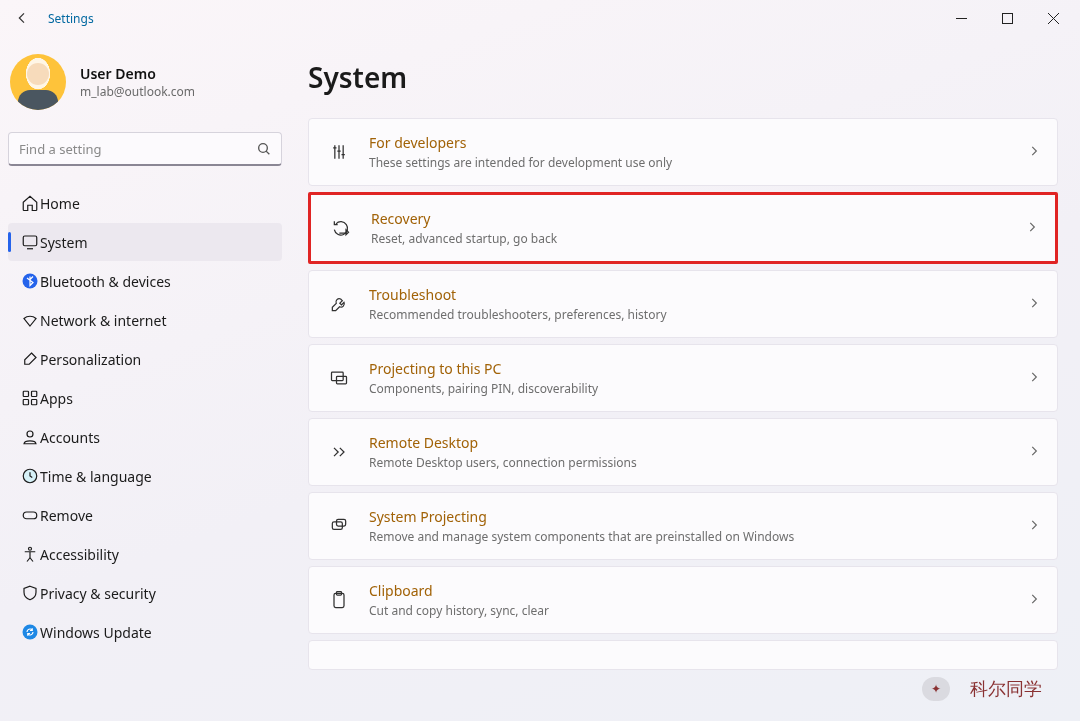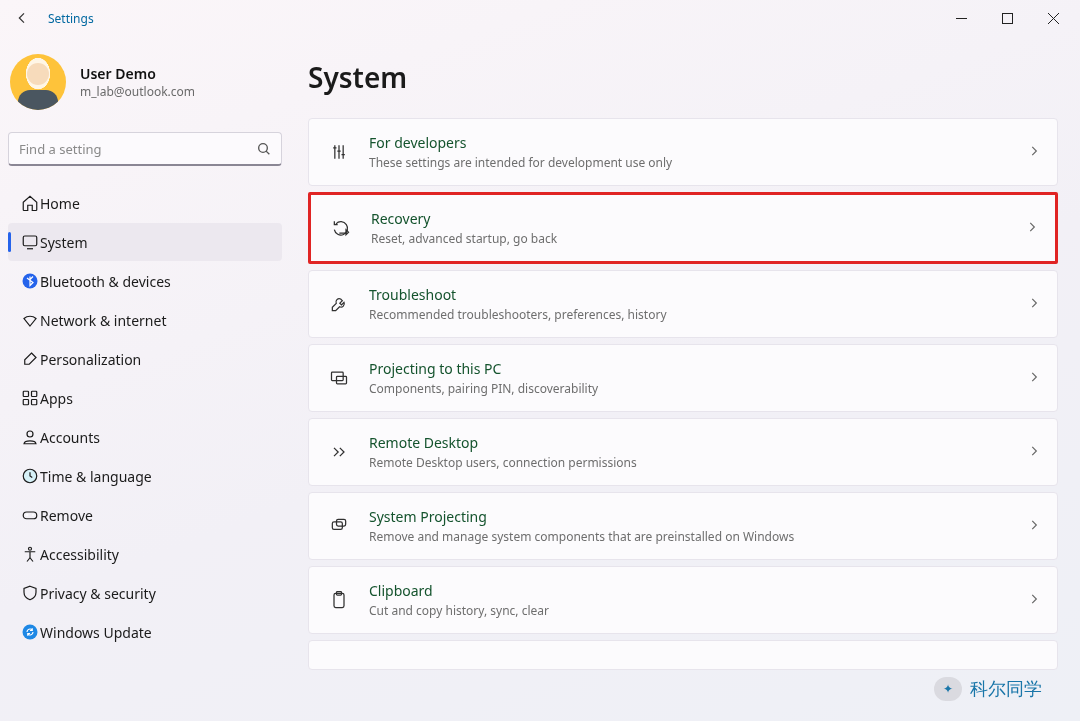--- a/index.html
+++ b/index.html
@@ -27,24 +27,24 @@
   .nav-item { display:flex; align-items:center; height:38px; padding:0 12px; border-radius:4px; font-size:14px; color:#1b1b1b; cursor:pointer; position:relative; }
   .nav-item.active { background:#ece8ef; }
   .nav-item.active::before { content:""; position:absolute; left:0; top:9px; bottom:9px; width:3px; background:#2563eb; border-radius:2px; }
   .nav-icon { width:20px; height:20px; display:flex; align-items:center; justify-content:center; font-size:16px; }
   .main { flex:1; padding: 22px 22px 0 18px; overflow-y:auto; }
   .page-title { font-size:28px; font-weight:600; margin-bottom:22px; }
   .card { background:#fcfbfd; border:1px solid #e7e4ec; border-radius:4px; margin-bottom:6px; display:flex; align-items:center; padding:14px 16px 14px 14px; cursor:pointer; }
   .card.highlight { border:3px solid #e02424; border-radius:2px; }
   .card-icon { width:32px; height:32px; display:flex; align-items:center; justify-content:center; color:#303030; margin-right:14px; flex-shrink:0; }
   .card-body { flex:1; min-width:0; }
-  .card-title { font-size:14px; color:#14532d; }
+  .card-title { font-size:14px; color:#a16207; }
   .card-sub { font-size:12px; color:#6e6e6e; margin-top:2px; }
   .chev { color:#666; }
-  .watermark { position:absolute; right:38px; bottom:20px; display:flex; align-items:center; gap:8px; color:#0369a1; font-size:18px; font-weight:500; pointer-events:none; opacity:.9; }
+  .watermark { position:absolute; right:38px; bottom:20px; display:flex; align-items:center; gap:20px; color:#7f1d1d; font-size:18px; font-weight:500; pointer-events:none; opacity:.9; }
   .wm-badge { width:28px; height:24px; border-radius:12px; background:#d8d8de; display:flex; align-items:center; justify-content:center; font-size:12px; }
   .main::-webkit-scrollbar { width:4px; }
   .main::-webkit-scrollbar-thumb { background:#c9c7d0; border-radius:2px; }
 </style>
 </head>
 <body>
 
 <div class="titlebar">
   <div class="titlebar-left">
     <div class="back-btn">

